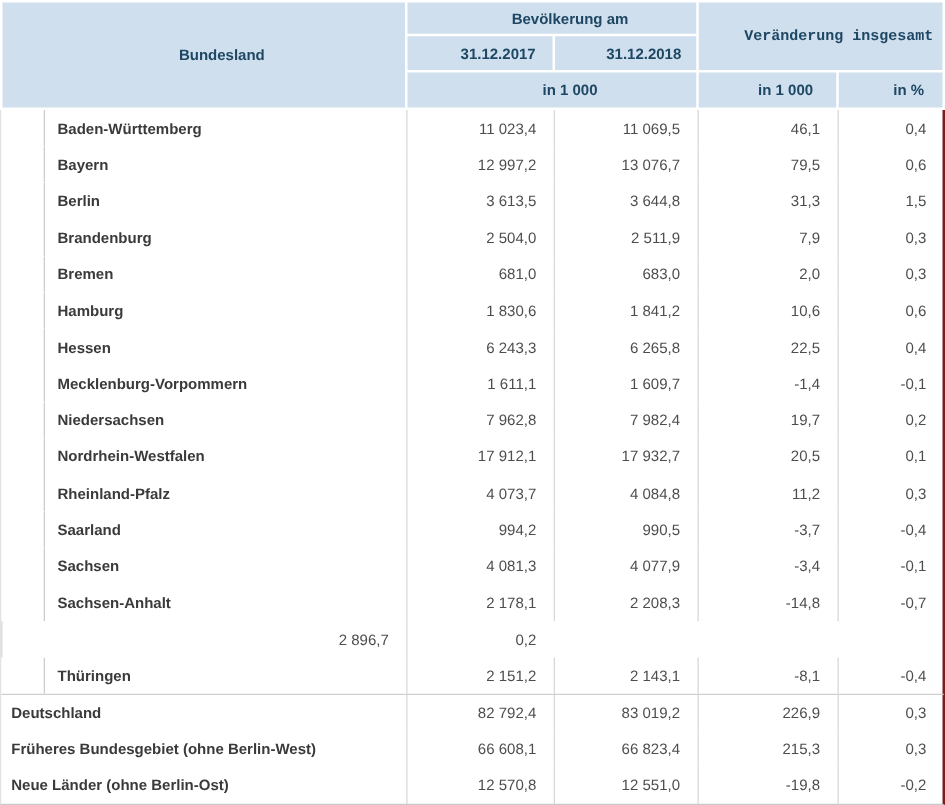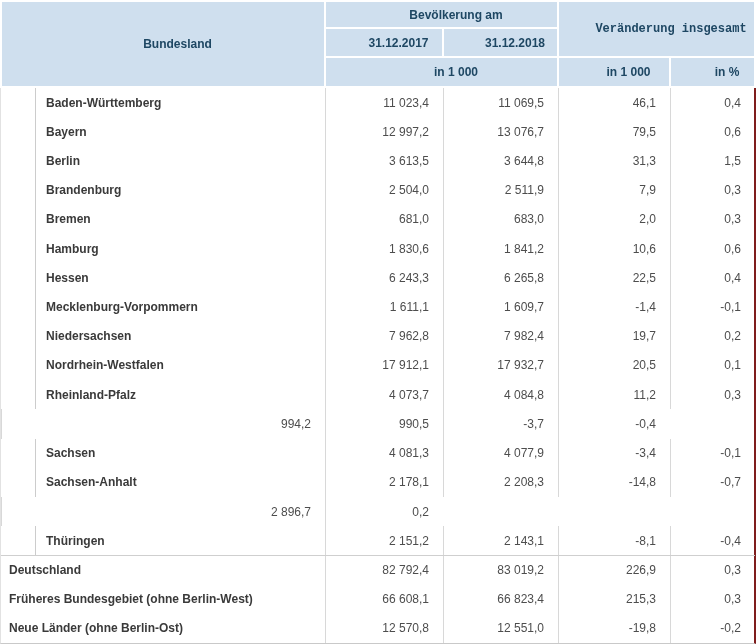--- a/index.html
+++ b/index.html
@@ -205,20 +205,24 @@
       <div class="cell name">
         <span class="indent-line"></span>
         <span>Rheinland-Pfalz</span>
       </div>
       <div class="cell num">4 073,7</div>
       <div class="cell num">4 084,8</div>
       <div class="cell num">11,2</div>
       <div class="cell num">0,3</div>
     </div>
       <div class="row state">
+      <div class="cell name">
+        <span class="indent-line"></span>
+        <span>Saarland</span>
+      </div>
       <div class="cell num">994,2</div>
       <div class="cell num">990,5</div>
       <div class="cell num">-3,7</div>
       <div class="cell num">-0,4</div>
     </div>
       <div class="row state">
       <div class="cell name">
         <span class="indent-line"></span>
         <span>Sachsen</span>
       </div>

